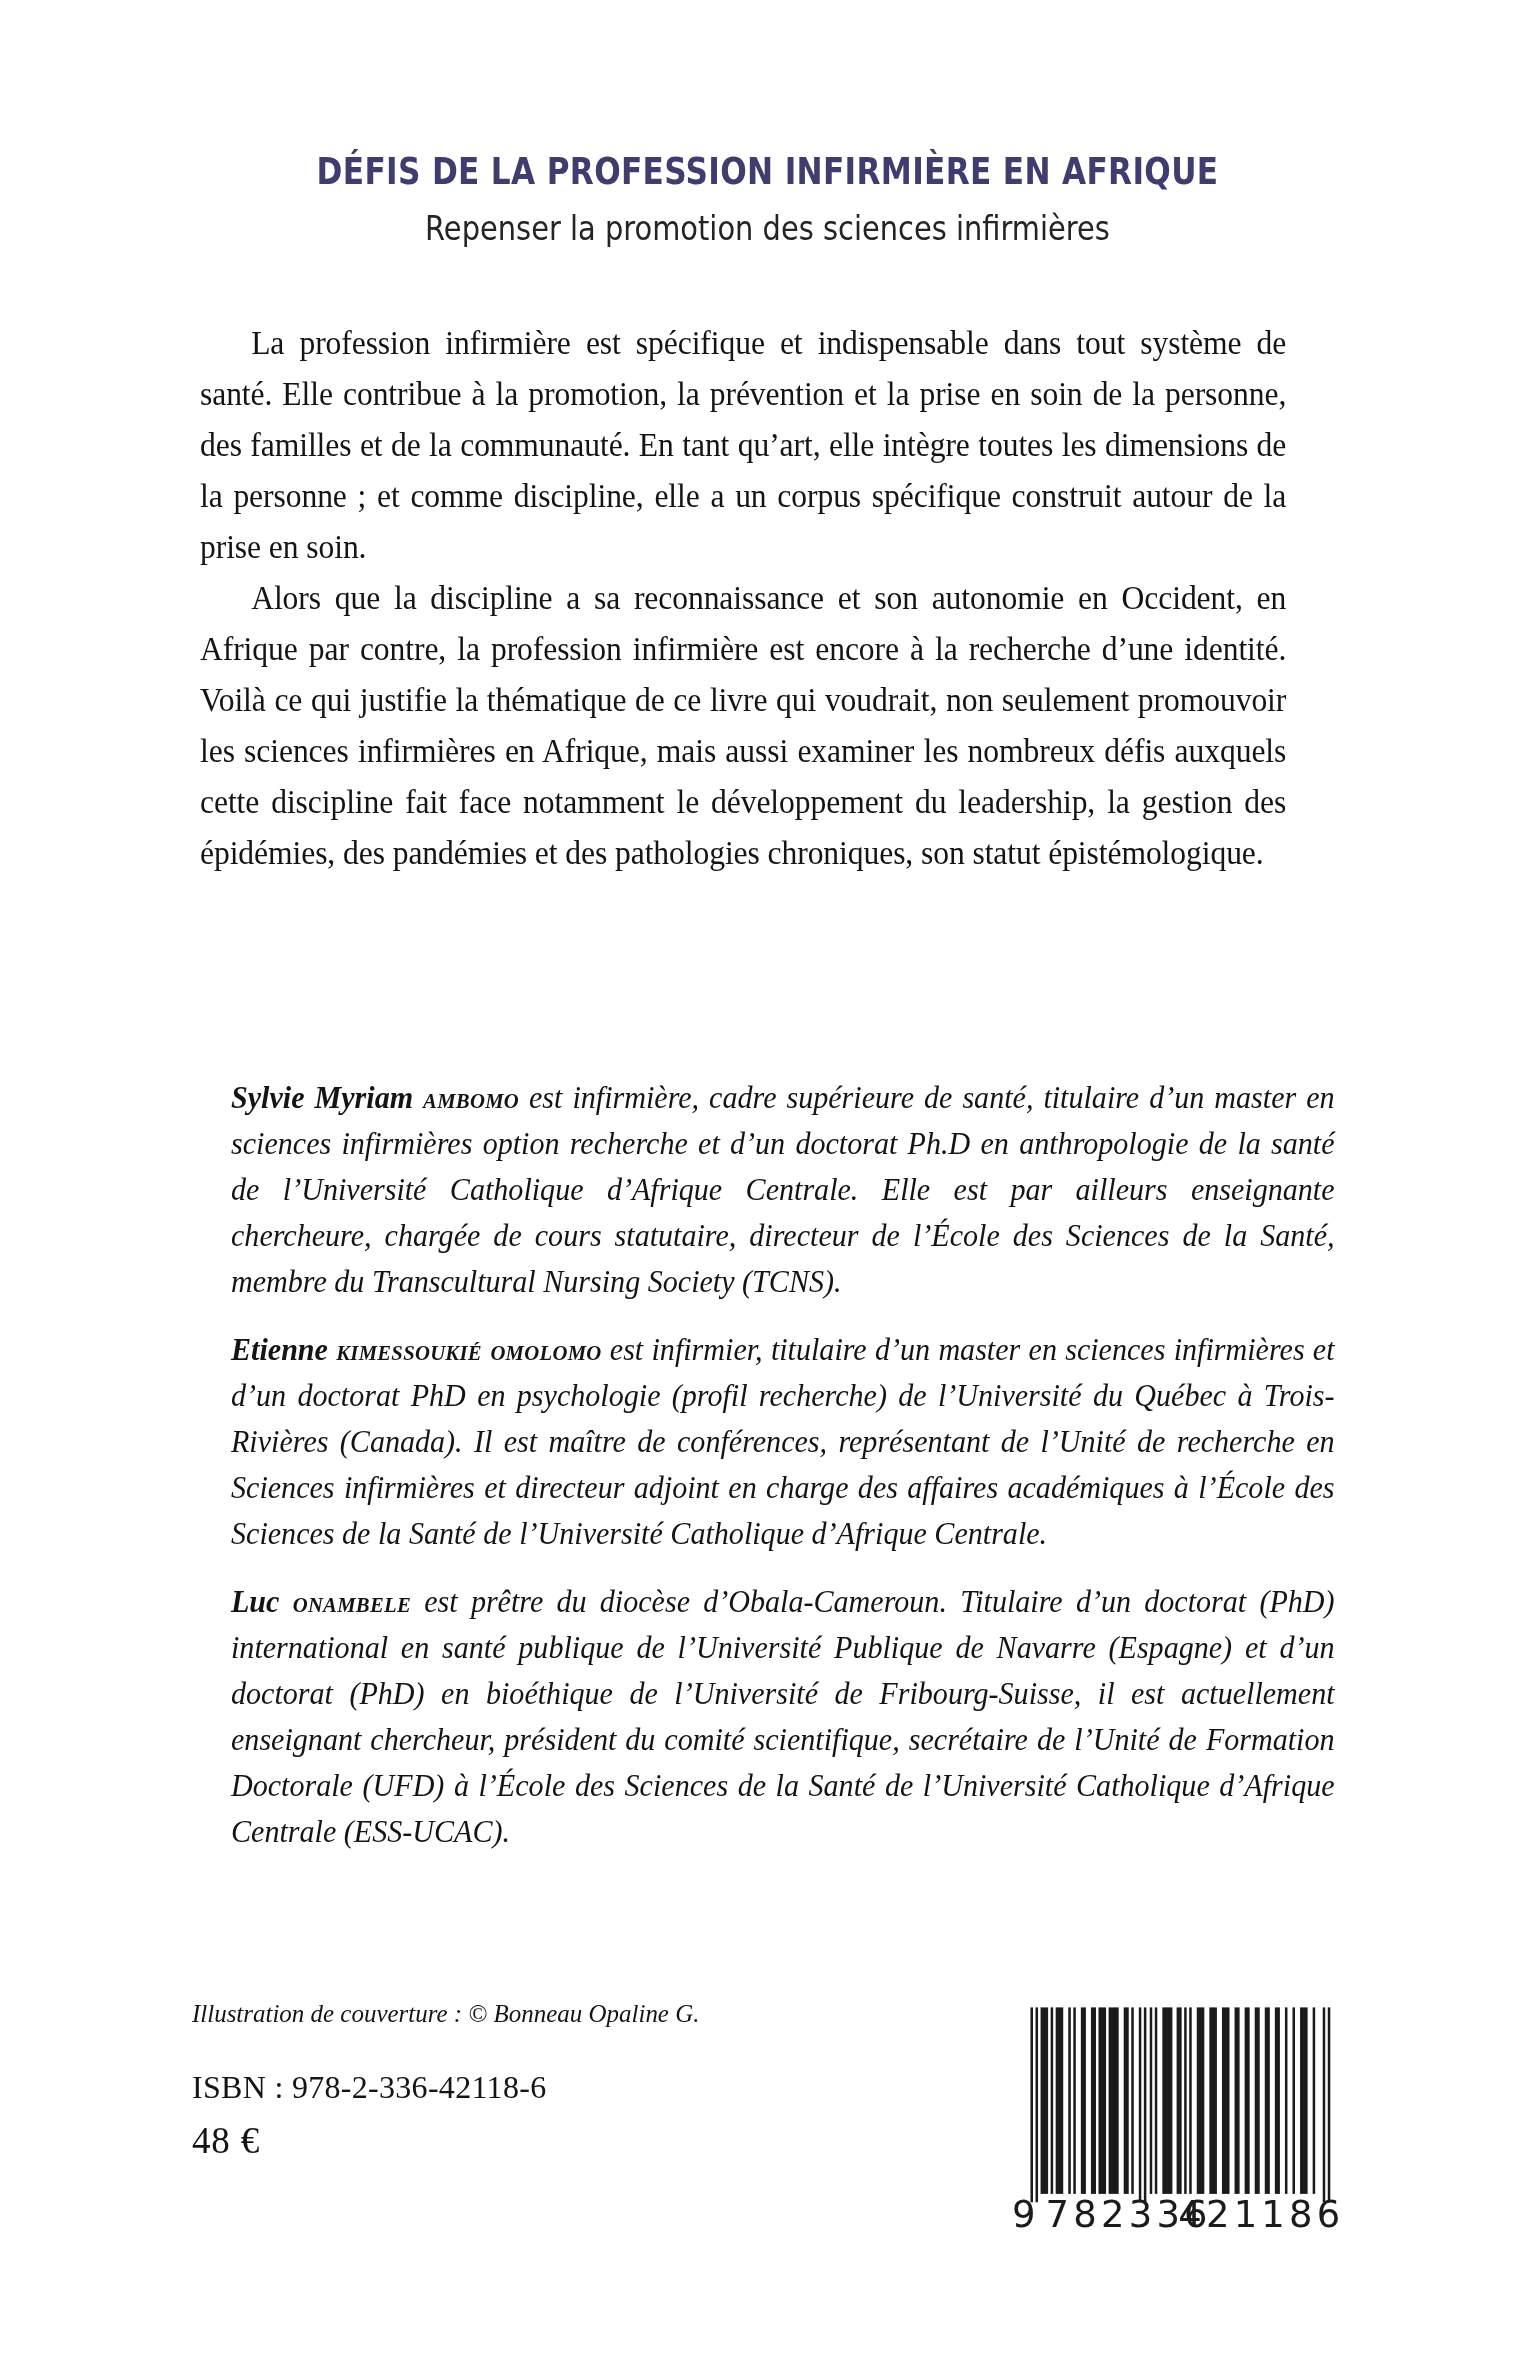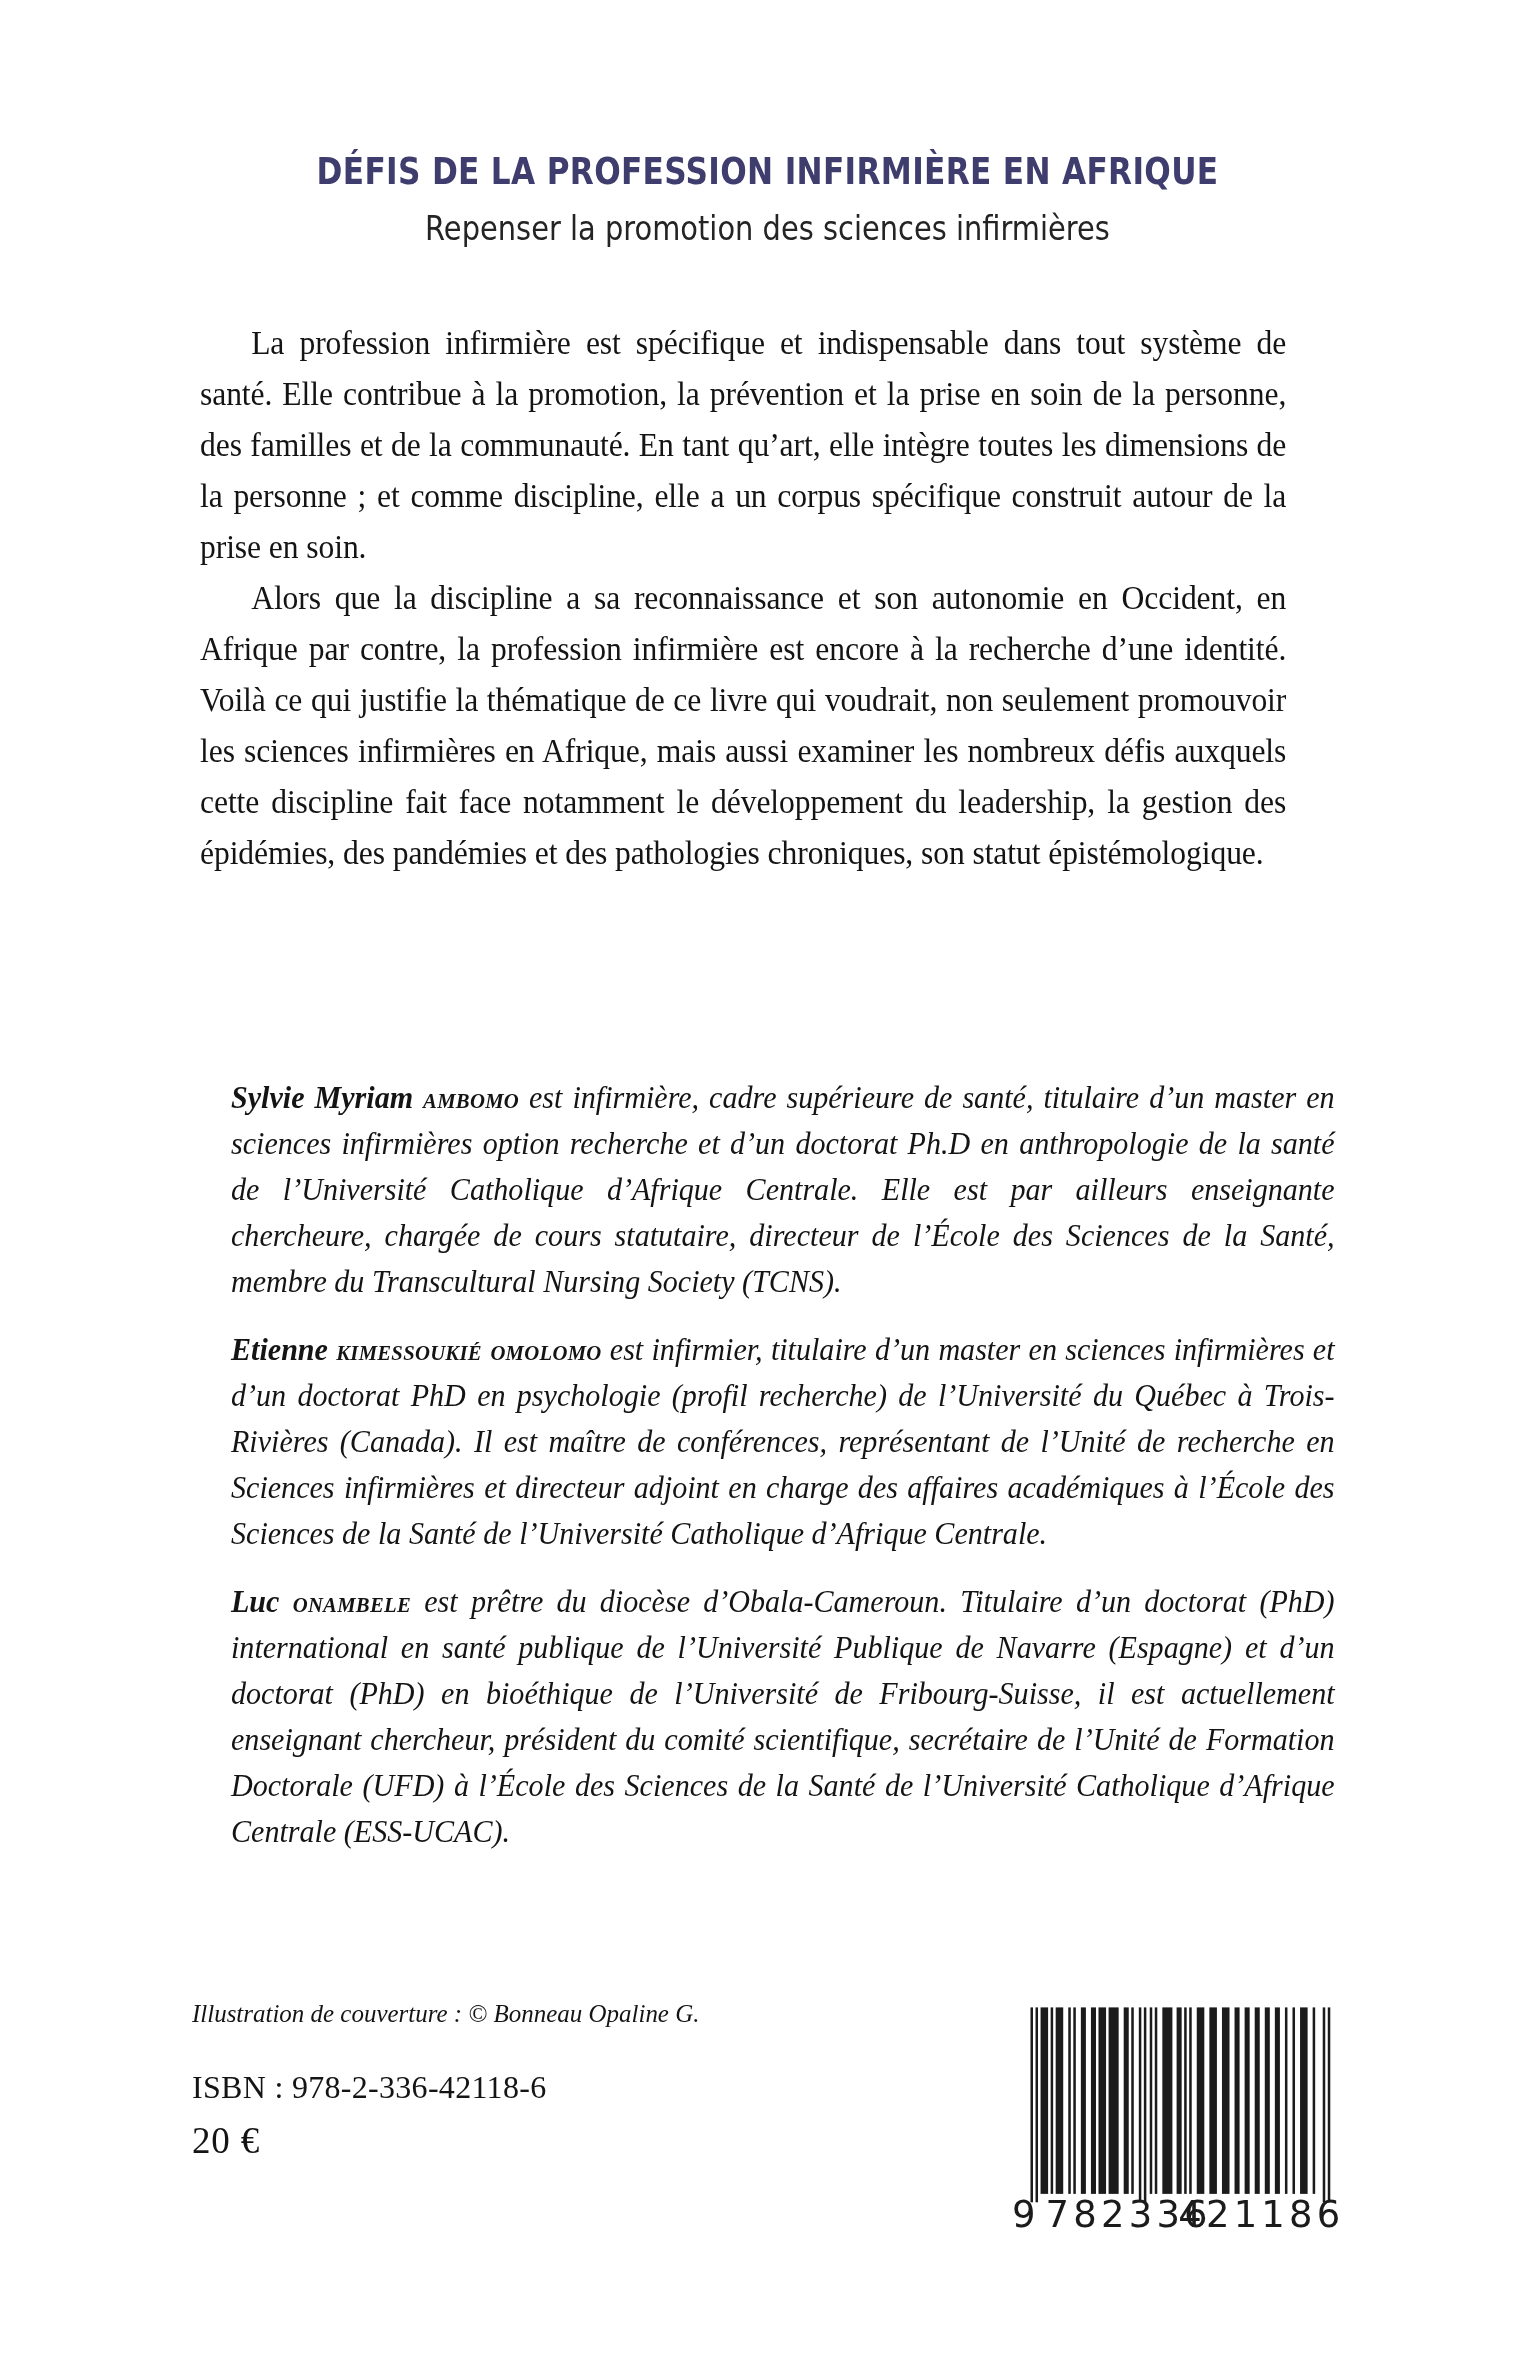--- a/index.html
+++ b/index.html
@@ -187,21 +187,21 @@
     <p class="bio">
       <span class="given">Luc</span>
       <span class="surname">Onambele</span><span> est prêtre du diocèse d’Obala-Cameroun. Titulaire d’un doctorat (PhD) international en santé publique de l’Université Publique de Navarre (Espagne) et d’un doctorat (PhD) en bioéthique de l’Université de Fribourg-Suisse, il est actuellement enseignant chercheur, président du comité scientifique, secrétaire de l’Unité de Formation Doctorale (UFD) à l’École des Sciences de la Santé de l’Université Catholique d’Afrique Centrale (ESS-UCAC).</span>
     </p>
   </div>
 
   <div class="footer">
     <div class="footer-left">
       <p class="credit">Illustration de couverture : © Bonneau Opaline G.</p>
       <p class="isbn">ISBN : 978-2-336-42118-6</p>
-      <p class="price">20 €</p>
+      <p class="price">48 €</p>
     </div>
 
     <div class="barcode-wrap">
       <svg class="barcode-svg" viewBox="0 0 412 300" preserveAspectRatio="none">
         <rect x="0" y="0" width="412" height="300" fill="#ffffff"></rect>
         <g fill="#1b1b1b">
 
           <rect x="22" y="10" width="3" height="232"></rect>
           <rect x="28" y="10" width="3" height="232"></rect>
 

